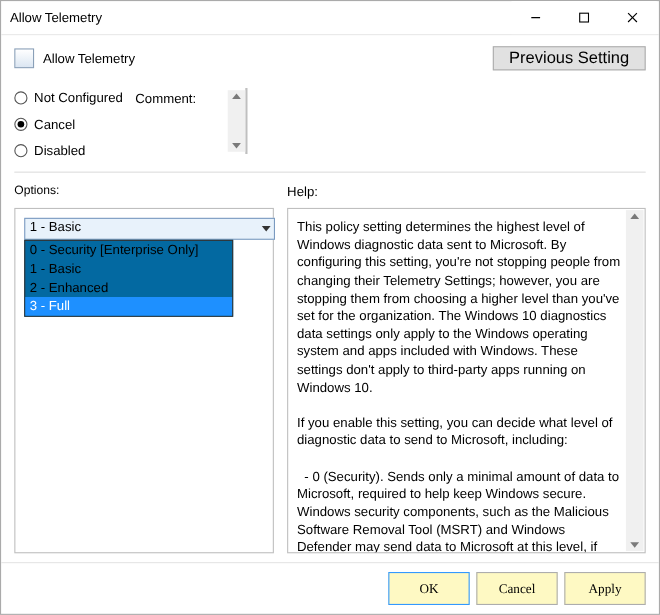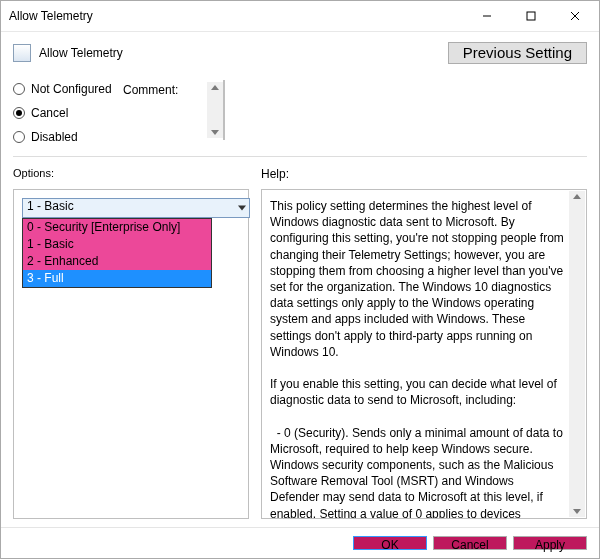--- a/index.html
+++ b/index.html
@@ -49,27 +49,27 @@
   .panels{display:flex;gap:12px;padding:4px 12px 8px 12px;flex:1;min-height:0}
   .panel{border:1px solid #bfbfbf;background:#fff;box-sizing:border-box;position:relative}
   .options-panel{width:236px;padding:8px}
   .help-panel{flex:1;padding:8px 22px 8px 8px;overflow:hidden}
   .help-panel .sb{position:absolute;right:1px;top:1px;bottom:1px;width:16px;background:#f0f0f0;display:flex;flex-direction:column;justify-content:space-between;align-items:center}
   .help-text{font-size:12px;line-height:1.35;white-space:pre-wrap}
 
   
   .combo{position:relative;width:228px;height:20px;border:1px solid #7a9ac0;background:#e8f2fb;box-sizing:border-box;display:flex;padding:0 18px 0 4px;font-size:12px}
   .combo .combo-arrow{position:absolute;right:3px;top:50%;transform:translateY(-50%);width:0;height:0;border-left:4px solid transparent;border-right:4px solid transparent;border-top:5px solid #333}
-  .combo-list{position:absolute;left:-1px;top:19px;width:190px;border:1px solid #333;background:#ec4899;box-sizing:border-box;z-index:10}
+  .combo-list{position:absolute;left:-1px;top:19px;width:190px;border:1px solid #333;background:#0369a1;box-sizing:border-box;z-index:10}
   .combo-item{padding:1px 4px;font-size:12px;line-height:15px;white-space:nowrap}
   .combo-item.hover{background:#1e90ff;color:#fff}
 
   
   .footer{display:flex;justify-content:flex-end;gap:6px;padding:8px 12px;border-top:1px solid #e5e5e5}
-  .footer button{width:74px;height:14px;border:1px solid #adadad;background:#be185d;font-family:Liberation Sans, sans-serif;font-size:12px}
+  .footer button{width:74px;height:30px;border:1px solid #adadad;background:#fef9c3;font-family:Liberation Serif, serif;font-size:12px}
   .footer .ok{border-color:#3399ff}
 </style>
 </head>
 <body>
 
 <div class="titlebar">
   <span class="title">Allow Telemetry</span>
   <div class="win-btns">
     <div class="win-btn">
       <svg viewBox="0 0 10 10">

